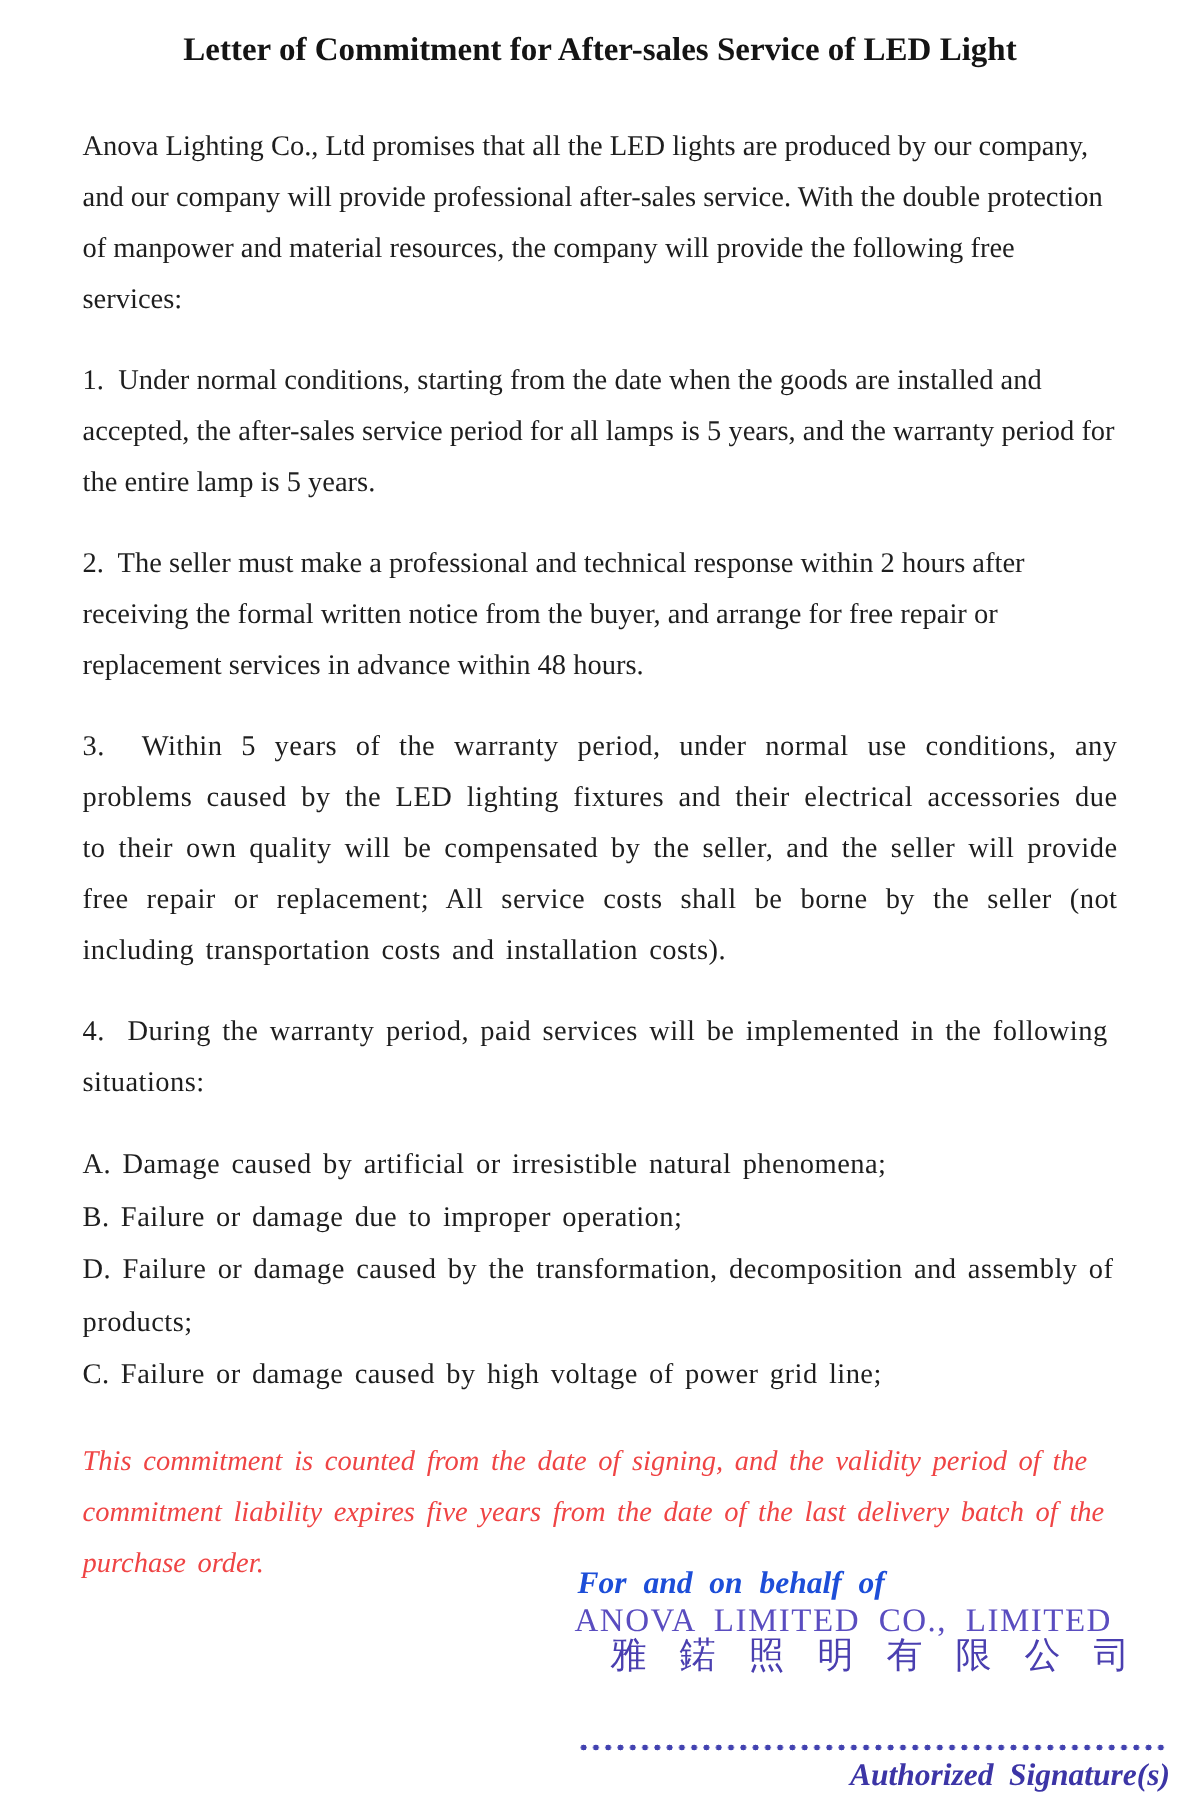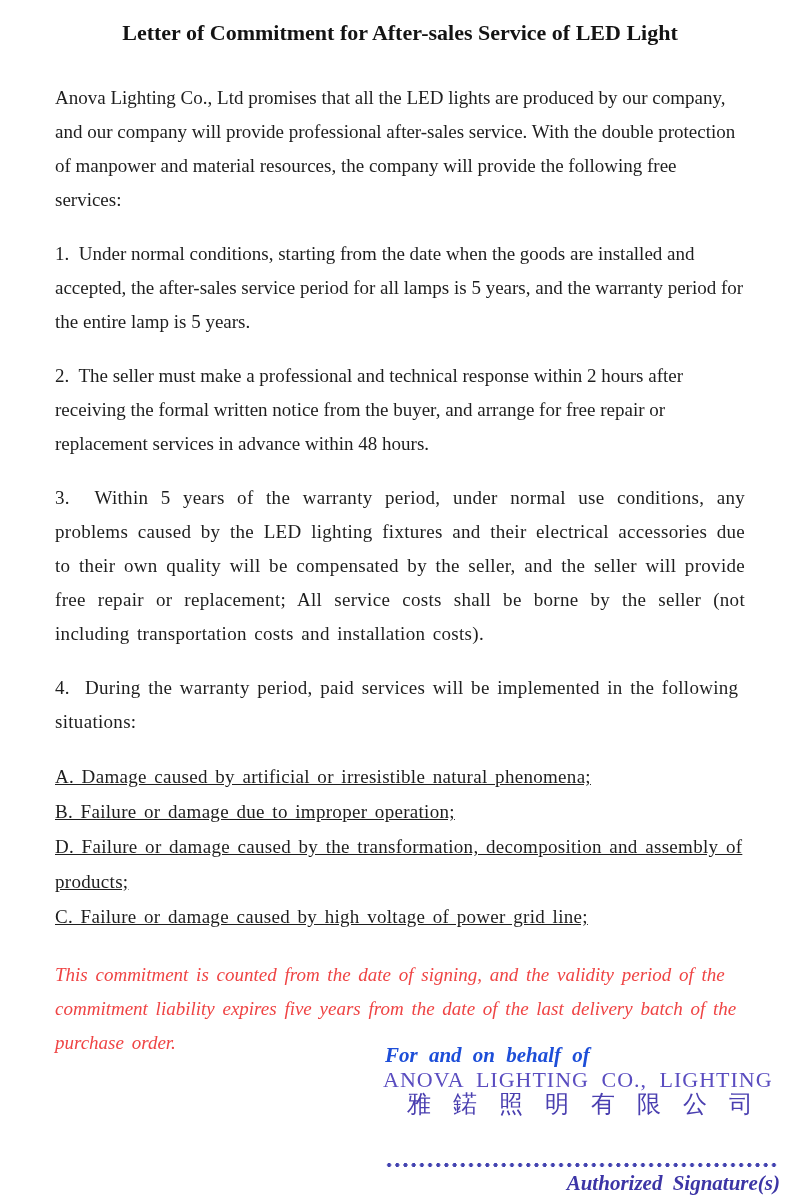--- a/index.html
+++ b/index.html
@@ -35,21 +35,20 @@
   }
   .spread {
     word-spacing: 2.5px;
     letter-spacing: 0.3px;
   }
   .justified {
     text-align: justify;
   }
   .cases {
     margin: 0 35px 24px 55px;
-    text-decoration: underline;
   }
   .cases p {
     margin: 0;
     font-size: 19px;
     line-height: 35px;
     word-spacing: 2.5px;
     letter-spacing: 0.3px;
   }
   .closing {
     font-style: italic;
@@ -138,21 +137,21 @@
     <p>D. Failure or damage caused by the transformation, decomposition and assembly of products;</p>
     <p>C. Failure or damage caused by high voltage of power grid line;</p>
   </div>
 
   <div class="body-text">
     <p class="closing">This commitment is counted from the date of signing, and the validity period of the commitment liability expires five years from the date of the last delivery batch of the purchase order.</p>
   </div>
 
   <div class="stamp-line1">For and on behalf of</div>
 
-  <div class="stamp-line2">ANOVA LIGHTING CO., LIGHTING</div>
+  <div class="stamp-line2">ANOVA LIMITED CO., LIMITED</div>
 
   <div class="stamp-line3">雅鍩照明有限公司</div>
 
   <div class="dotted-line"></div>
 
   <div class="auth-signature">Authorized Signature(s)</div>
 
 </div>
 
 </body></html>

